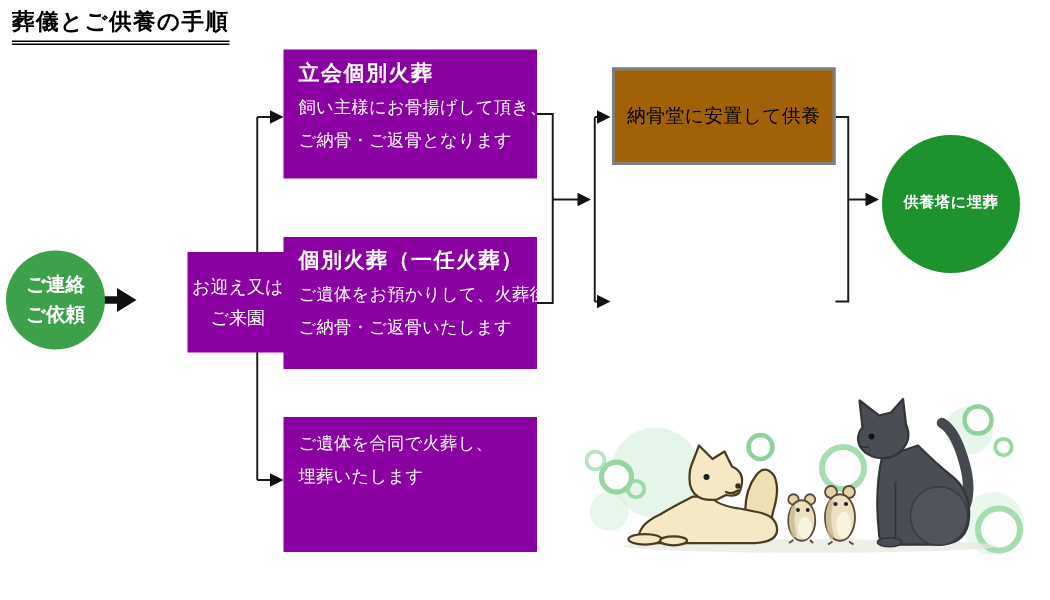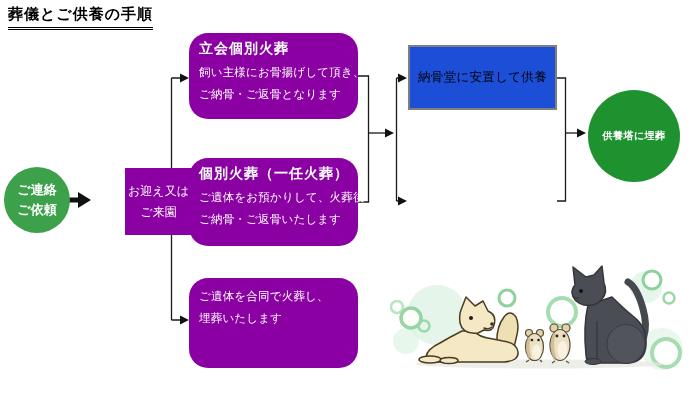--- a/index.html
+++ b/index.html
@@ -21,29 +21,29 @@
   }
   .gc-start{left:4px;top:167px;width:66px;height:66px;background:var(--green-start);font-size:13px;}
   .gc-end{left:588px;top:90px;width:92px;height:92px;background:var(--green-end);font-size:10px;letter-spacing:0.5px;}
   
   .pbox{position:absolute;background:var(--purple);color:#fff;}
   .pickup{
     left:91px;top:168px;width:67px;height:67px;font-size:12px;
     display:flex;flex-direction:column;align-items:center;justify-content:center;
     line-height:1.7;white-space:nowrap;margin-left:34px;
   }
-  .bigbox{padding:7px 8px 0 10px;box-sizing:border-box;white-space:nowrap;border-radius:19px;}
+  .bigbox{padding:7px 8px 0 10px;box-sizing:border-box;white-space:nowrap;}
   .b1{left:189px;top:33px;width:169px;height:86px;}
   .b2{left:189px;top:158px;width:169px;height:88px;}
   .b3{left:189px;top:278px;width:169px;height:90px;}
   .ptitle{font-size:14px;font-weight:bold;letter-spacing:1px;margin-bottom:3px;}
   .pline{font-size:11.5px;line-height:1.95;letter-spacing:0.2px;}
   
   .wbox{
-    position:absolute;background:#1d4ed8;border:2px solid var(--box-border);
+    position:absolute;background:#a16207;border:2px solid var(--box-border);
     box-sizing:border-box;display:flex;flex-direction:column;align-items:center;justify-content:center;
     font-size:12.5px;line-height:1.85;white-space:nowrap;letter-spacing:0.3px;
   }
   .w1{left:408px;top:45px;width:149px;height:65px;}
   .w2{left:408px;top:168px;width:149px;height:67px;}
   
   .connectors{position:absolute;left:0;top:0;}
   .pets{position:absolute;left:390px;top:255px;}
 </style>
 </head>

